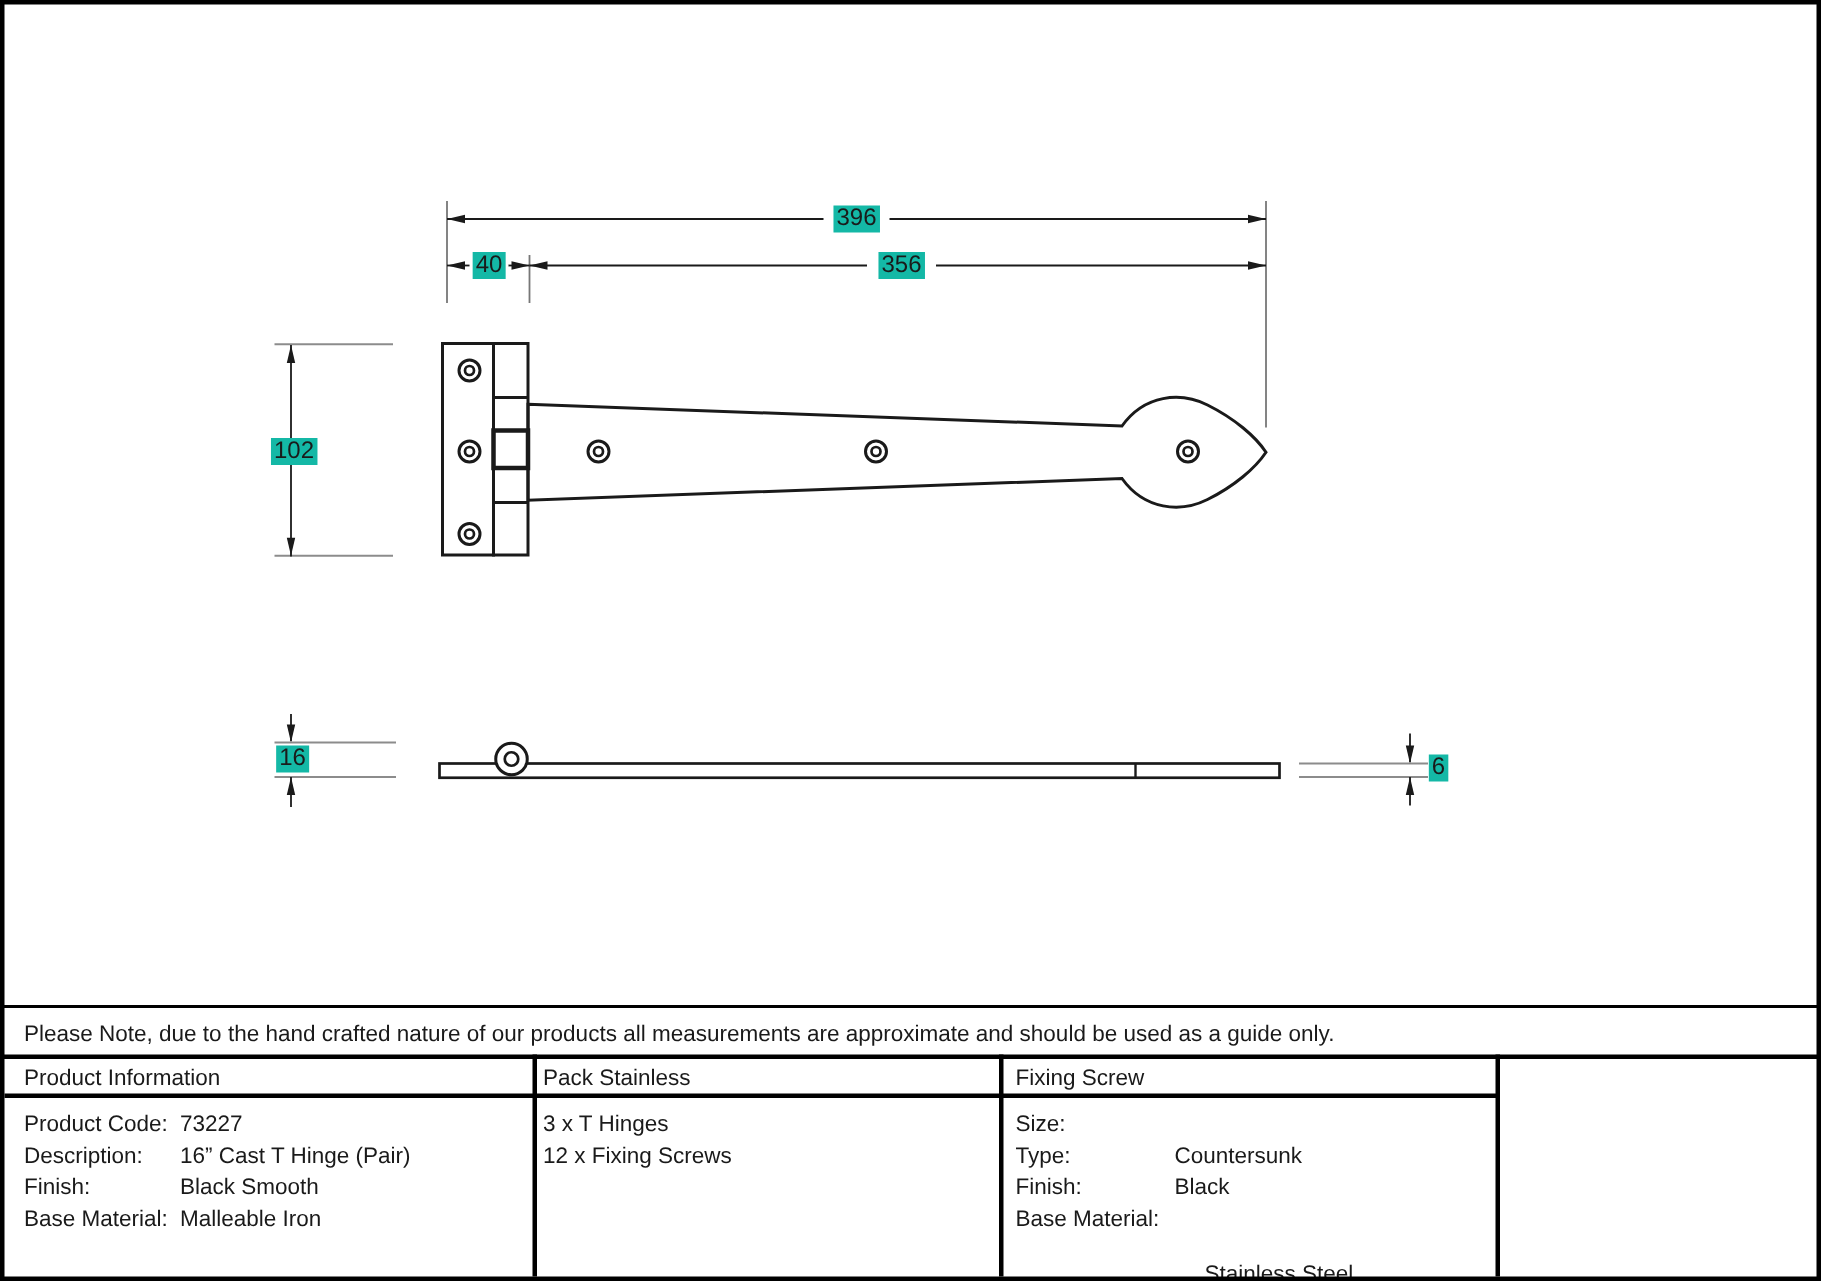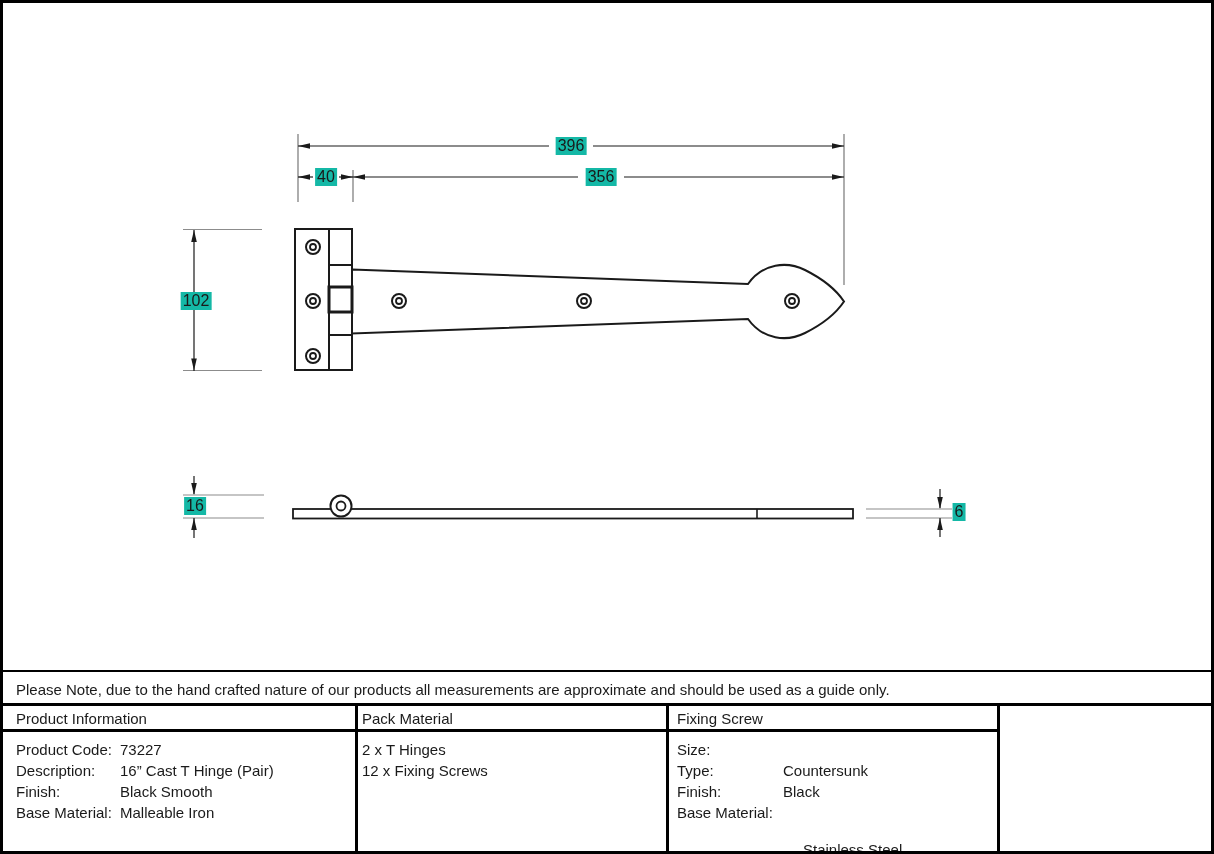--- a/index.html
+++ b/index.html
@@ -113,33 +113,33 @@
 
   <div class="hline" style="left:0;top:670px;width:1214px;height:2px;"></div>
   <div class="note-text">Please Note, due to the hand crafted nature of our products all measurements are approximate and should be used as a guide only.</div>
   <div class="hline" style="left:0;top:703px;width:1214px;height:3px;"></div>
   <div class="hline" style="left:3px;top:729px;width:996px;height:2.5px;"></div>
   <div class="vline" style="left:355px;top:703px;width:2.5px;height:148px;"></div>
   <div class="vline" style="left:666px;top:703px;width:2.5px;height:148px;"></div>
   <div class="vline" style="left:997px;top:703px;width:2.5px;height:148px;"></div>
 
   <div class="hdr" style="left:16px;top:710px;">Product Information</div>
-  <div class="hdr" style="left:362px;top:710px;">Pack Material</div>
+  <div class="hdr" style="left:362px;top:710px;">Pack Stainless</div>
   <div class="hdr" style="left:677px;top:710px;">Fixing Screw</div>
 
   <div class="cell-text" style="left:16px;top:740px;">Product Code:</div>
   <div class="cell-text" style="left:120px;top:740px;">73227</div>
   <div class="cell-text" style="left:16px;top:761px;">Description:</div>
   <div class="cell-text" style="left:120px;top:761px;">16” Cast T Hinge (Pair)</div>
   <div class="cell-text" style="left:16px;top:782px;">Finish:</div>
   <div class="cell-text" style="left:120px;top:782px;">Black Smooth</div>
   <div class="cell-text" style="left:16px;top:803px;">Base Material:</div>
   <div class="cell-text" style="left:120px;top:803px;">Malleable Iron</div>
 
-  <div class="cell-text" style="left:362px;top:740px;">2 x T Hinges</div>
+  <div class="cell-text" style="left:362px;top:740px;">3 x T Hinges</div>
   <div class="cell-text" style="left:362px;top:761px;">12 x Fixing Screws</div>
 
   <div class="cell-text" style="left:677px;top:740px;">Size:</div>
   <div class="cell-text" style="left:677px;top:761px;">Type:</div>
   <div class="cell-text" style="left:783px;top:761px;">Countersunk</div>
   <div class="cell-text" style="left:677px;top:782px;">Finish:</div>
   <div class="cell-text" style="left:783px;top:782px;">Black</div>
   <div class="cell-text" style="left:677px;top:803px;">Base Material:</div>
   <div class="cell-text" style="left:783px;top:840px;margin-left:20px;">Stainless Steel</div>
 

